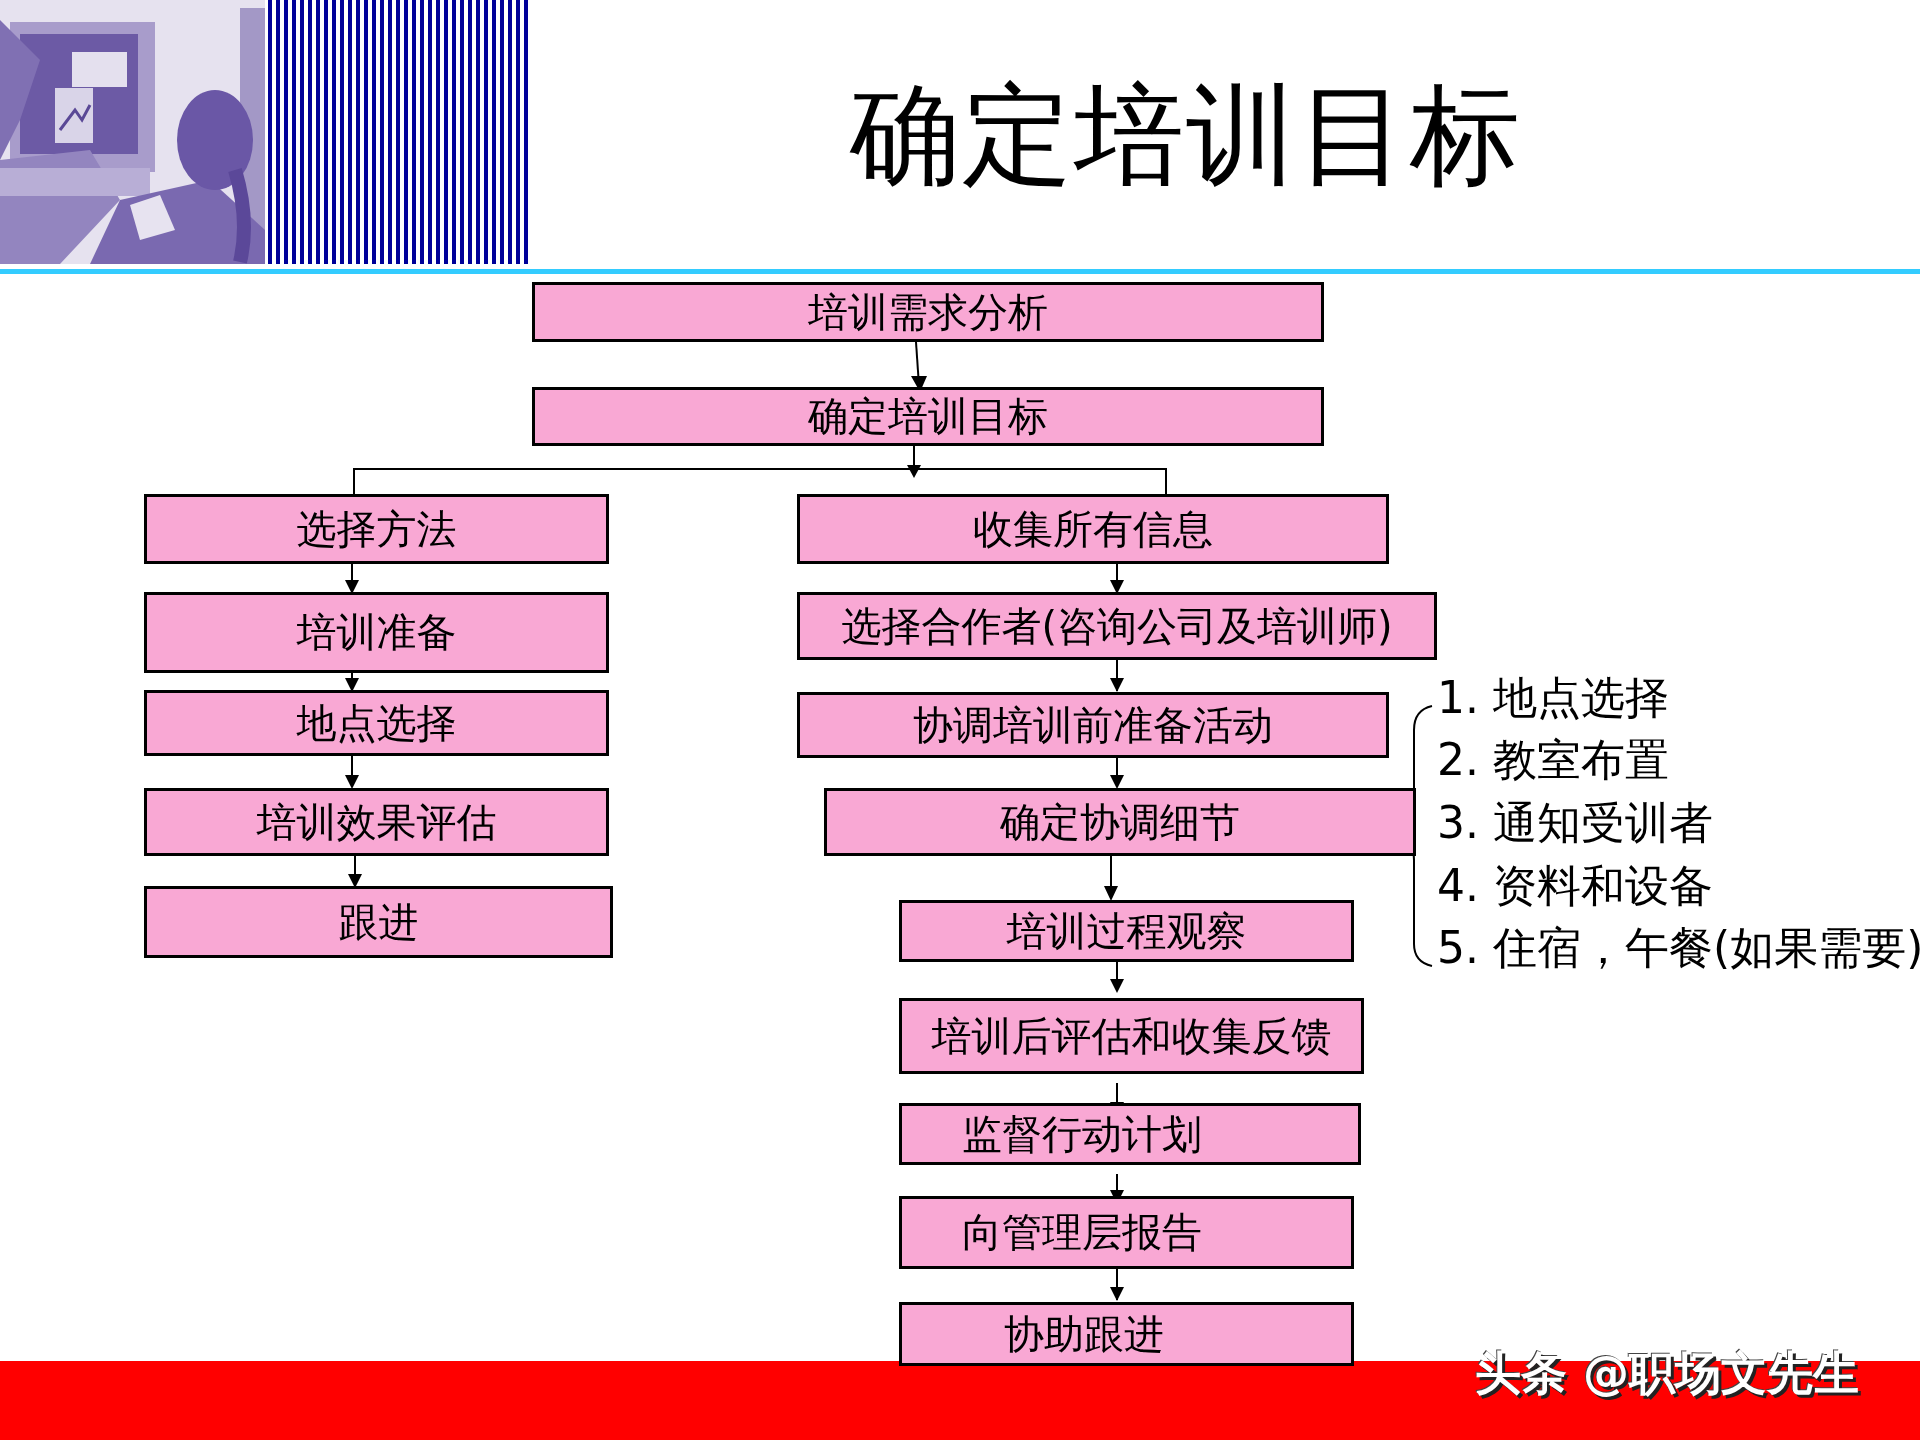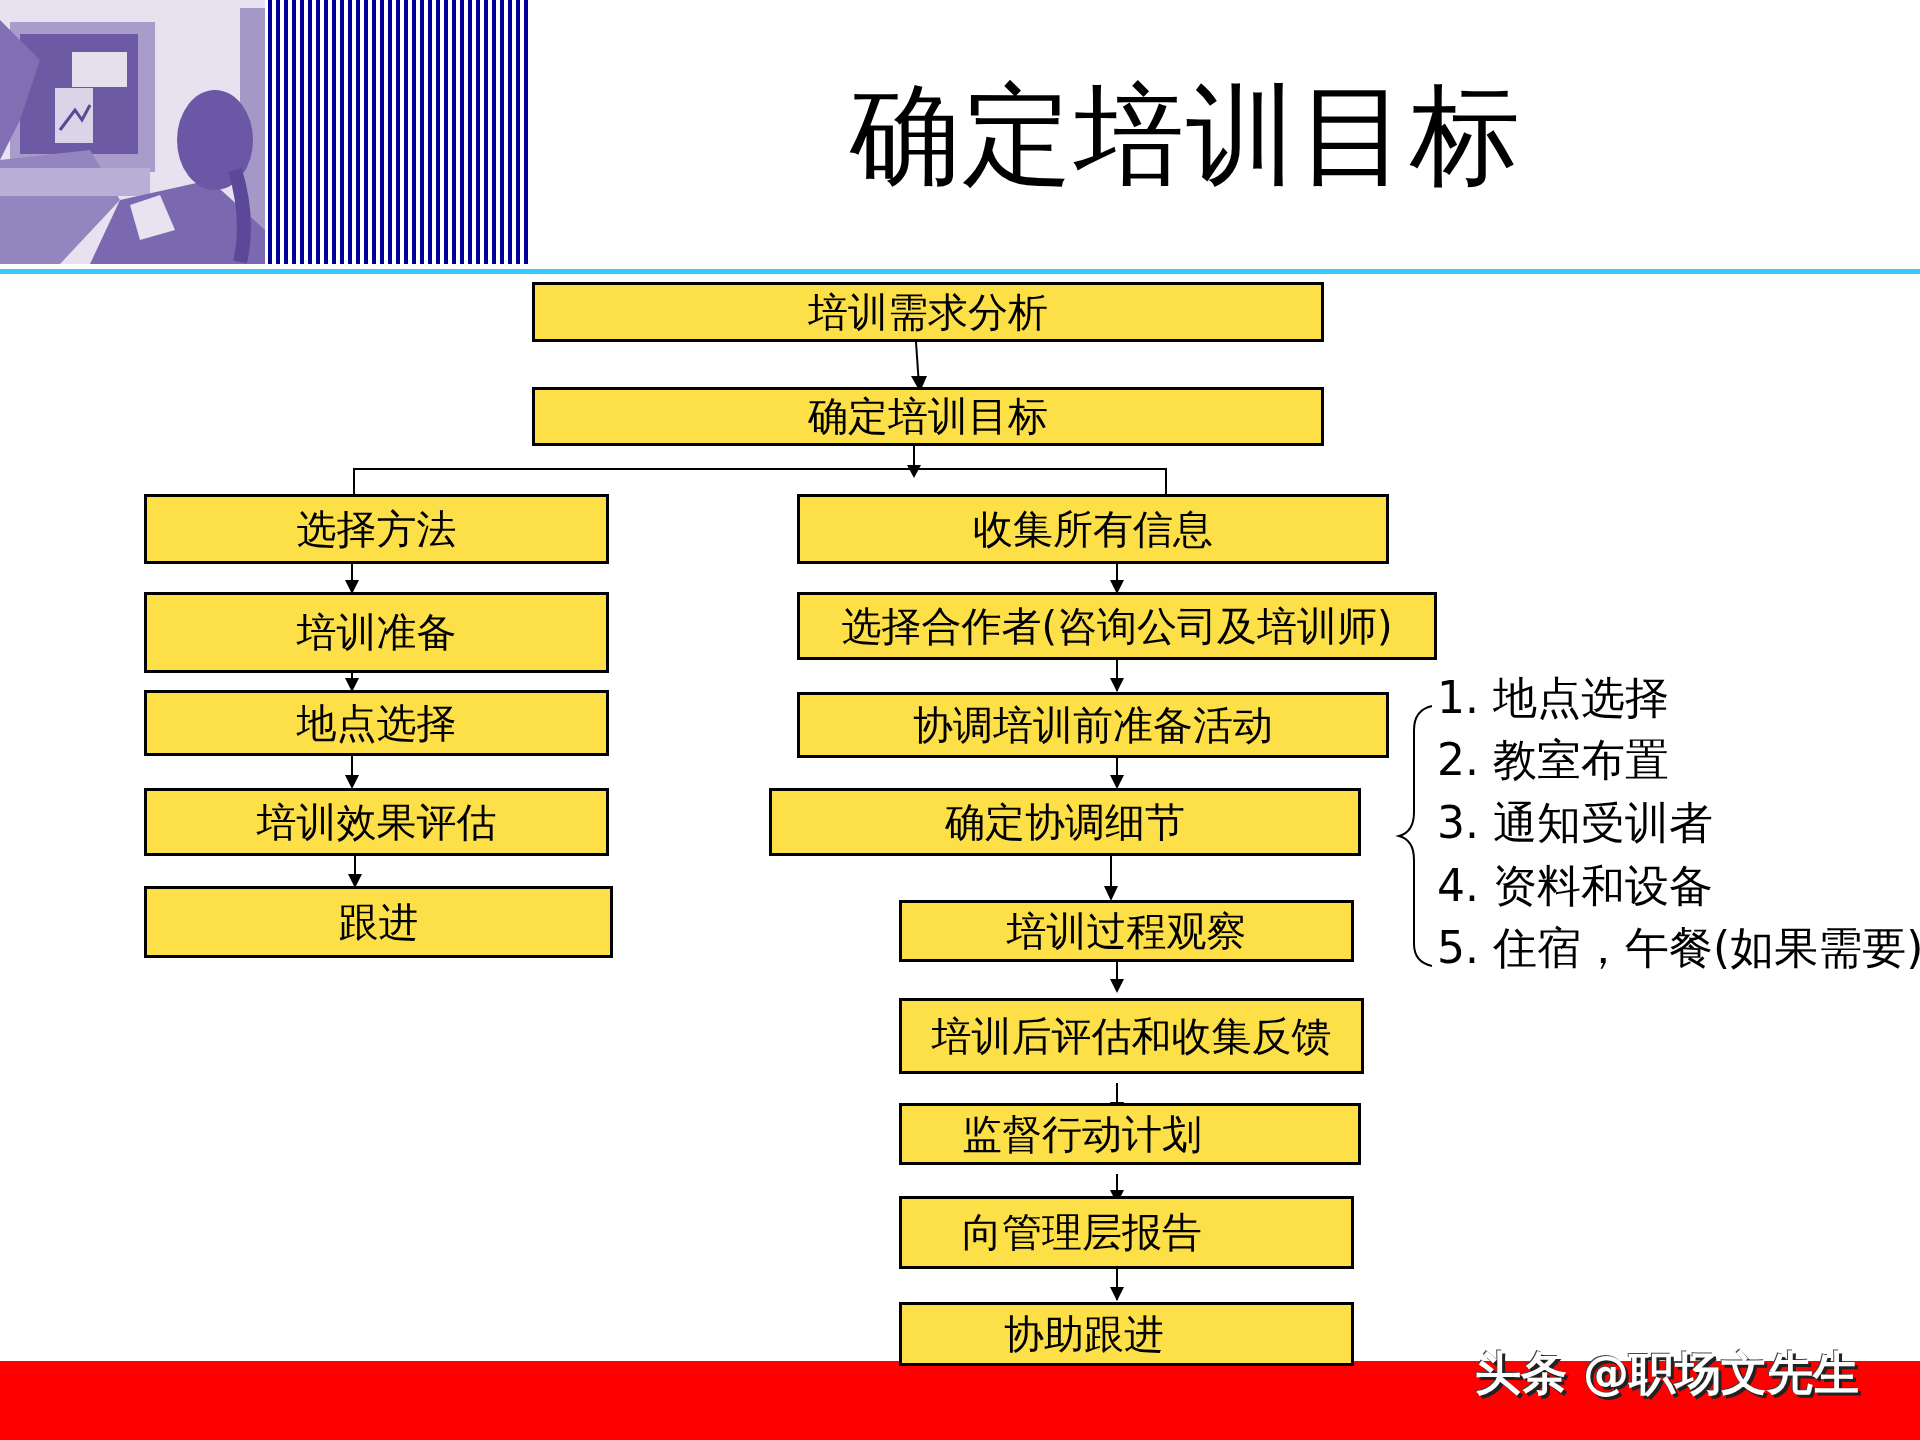--- a/index.html
+++ b/index.html
@@ -7,21 +7,21 @@
          font-family:"DejaVu Sans","Liberation Sans",sans-serif; color:#000; }
   .abs { position:absolute; }
   
   .illus { left:0; top:0; width:265px; height:264px; overflow:hidden;
            background:linear-gradient(135deg,#d9d3e8 0%,#b9afd4 35%,#8a7bb8 60%,#6a58a3 100%); }
   .stripes { left:268px; top:0; width:260px; height:264px;
              background:repeating-linear-gradient(90deg,#000099 0px,#000099 4px,#ffffff 4px,#ffffff 8px); }
   .cyan-rule { left:0; top:269px; width:1920px; height:5px; }
   .title { left:850px; top:70px; width:760px; height:130px; font-size:110px; line-height:130px;
            letter-spacing:2px; white-space:nowrap; }
-  .box { position:absolute; box-sizing:border-box; border:3px solid #000; background:#fde047;
+  .box { position:absolute; box-sizing:border-box; border:3px solid #000; background:#f9a8d4;
          display:flex; align-items:center; justify-content:center; white-space:nowrap;
          font-size:40px; }
   .box span { display:block; }
   .list-item { position:absolute; left:1437px; font-size:44px; line-height:46px; white-space:nowrap; }
   .red-band { left:0; top:1361px; width:1920px; height:79px; }
   .watermark { left:1475px; top:1345px; font-size:46px; line-height:56px; font-weight:bold; color:#fff;
                white-space:nowrap; text-shadow:3px 3px 0 #222, -1px -1px 0 #444; }
   svg.lines { position:absolute; left:0; top:0; width:1920px; height:1440px; pointer-events:none; }
 </style>
 </head>
@@ -121,21 +121,21 @@
 
 <div class="box" style="left:797px;top:494px;width:592px;height:70px;">
   <span>收集所有信息</span>
 </div>
 <div class="box" style="left:797px;top:592px;width:640px;height:68px;">
   <span>选择合作者(咨询公司及培训师)</span>
 </div>
 <div class="box" style="left:797px;top:692px;width:592px;height:66px;">
   <span>协调培训前准备活动</span>
 </div>
-<div class="box" style="left:769px;top:788px;width:592px;height:68px;">
+<div class="box" style="left:824px;top:788px;width:592px;height:68px;">
   <span>确定协调细节</span>
 </div>
 <div class="box" style="left:899px;top:900px;width:455px;height:62px;">
   <span>培训过程观察</span>
 </div>
 <div class="box" style="left:899px;top:998px;width:465px;height:76px;">
   <span>培训后评估和收集反馈</span>
 </div>
 <div class="box" style="left:899px;top:1103px;width:462px;height:62px;justify-content:flex-start;padding-left:60px;">
   <span>监督行动计划</span>

